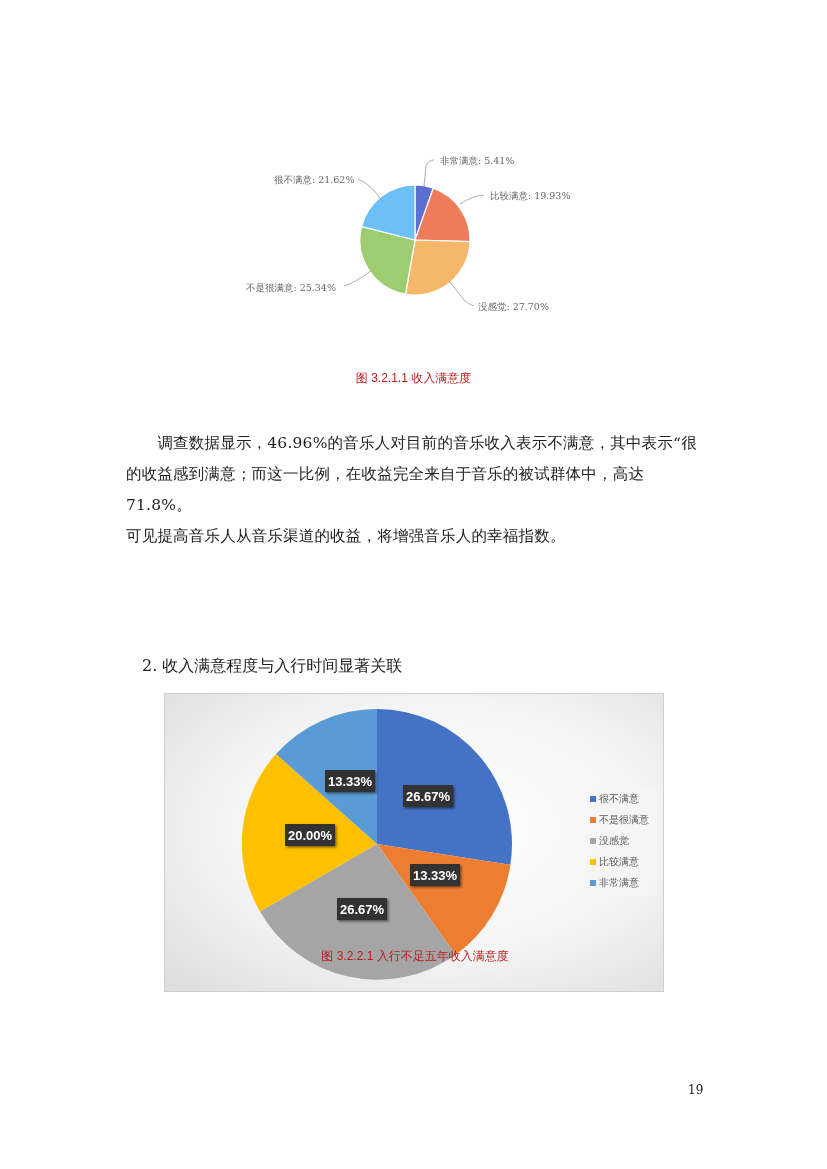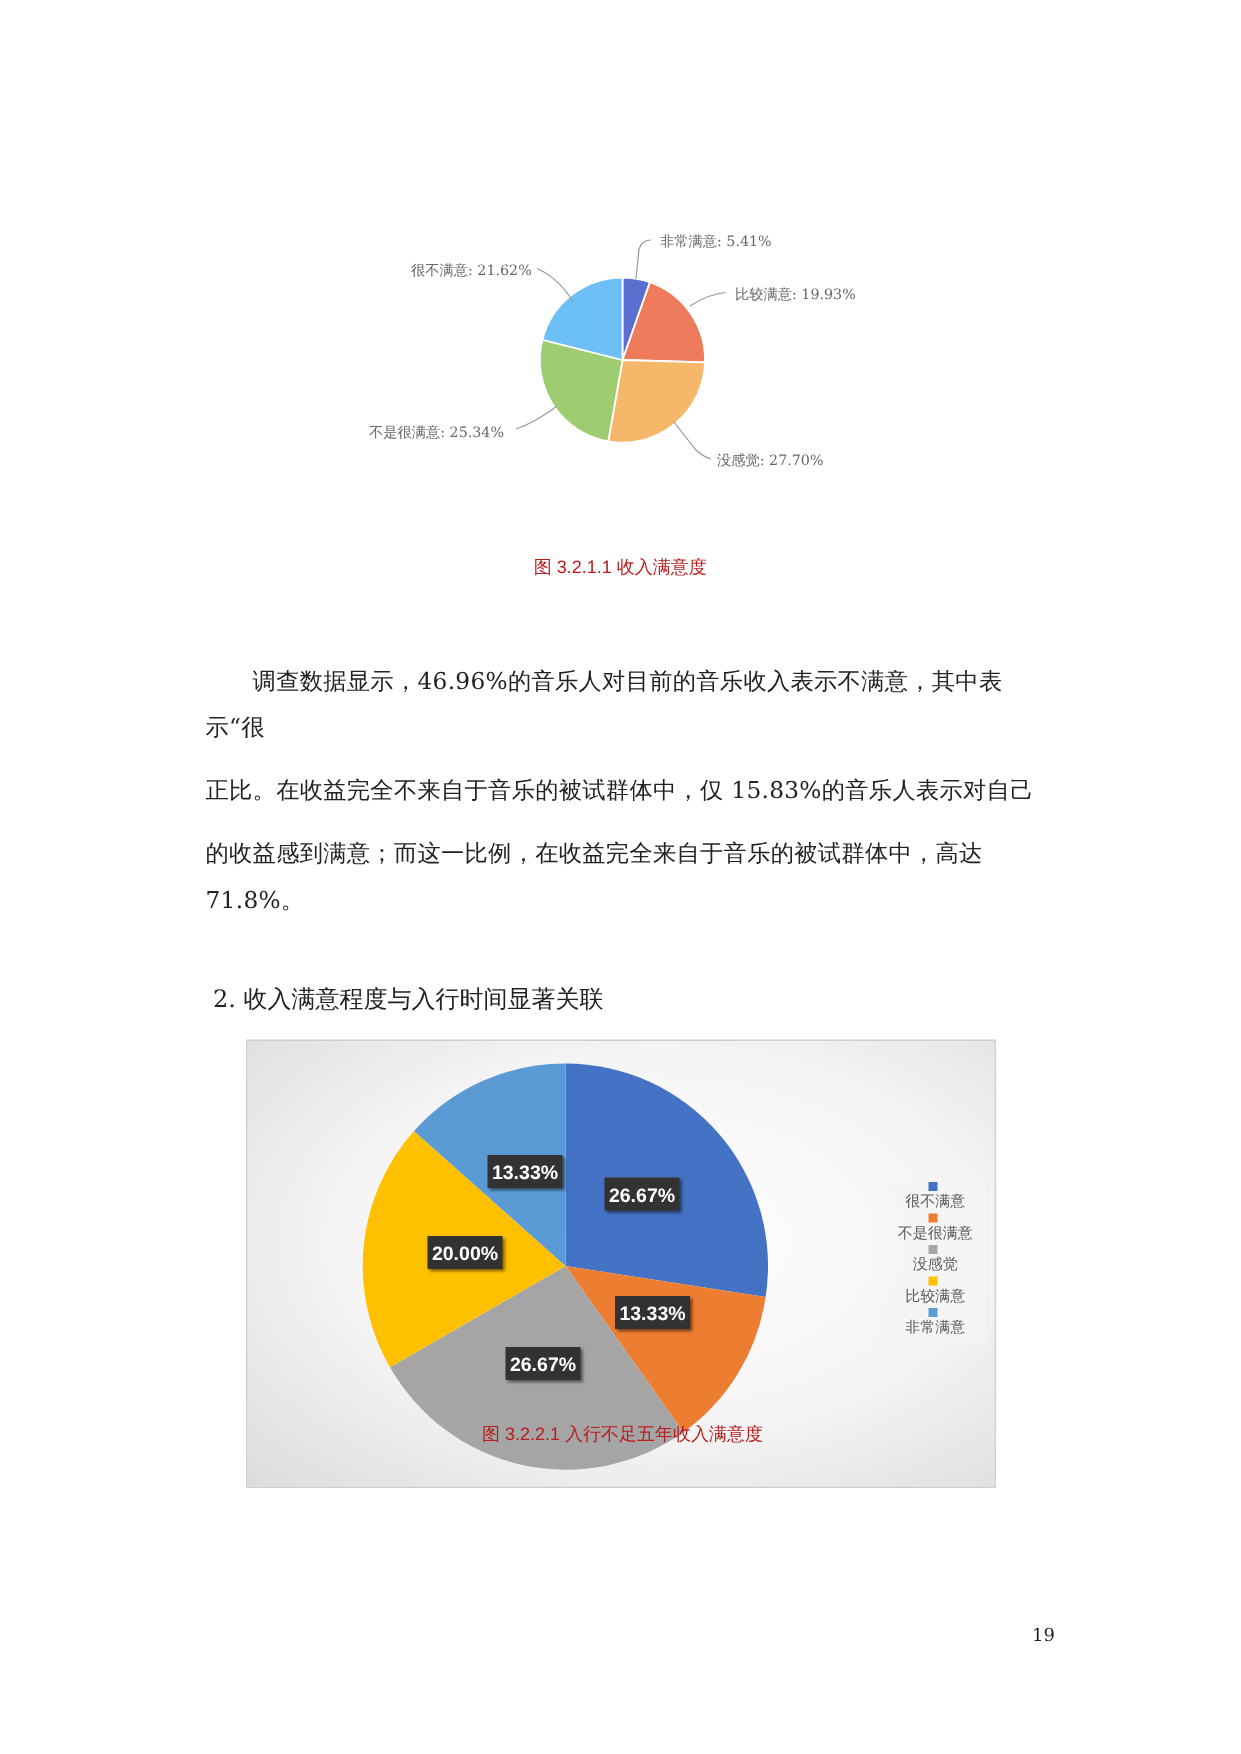--- a/index.html
+++ b/index.html
@@ -2,27 +2,27 @@
 <html><head>
 <meta charset="utf-8">
 <style>
   html,body{margin:0;padding:0;background:#fff;}
   body{width:827px;height:1169px;position:relative;overflow:hidden;font-family:"DejaVu Serif",serif;color:#222;}
   .abs{position:absolute;}
   .chart1{left:232px;top:140px;width:360px;height:190px;}
   .chart1 text{font-family:"DejaVu Serif",serif;font-size:9.5px;fill:#666;}
   .caption{font-family:"Liberation Sans",sans-serif;font-size:12px;color:#b91c1c;text-align:center;}
   .para{left:126px;top:428px;width:576px;font-size:15.5px;line-height:31px;letter-spacing:0.2px;}
-  .para p{margin:11px;}
+  .para p{margin:0;}
   .heading{left:142px;top:656px;font-size:16px;}
   .chart2{left:164px;top:693px;width:500px;height:299px;border:1px solid #cfcfcf;box-sizing:border-box;
     background:radial-gradient(ellipse at 55% 45%, #ffffff 0%, #f4f4f4 55%, #dcdcdc 100%);}
   .chart2 svg text.lbl{font-family:"Liberation Sans",sans-serif;font-size:13px;font-weight:bold;fill:#fff;}
   .legend{position:absolute;left:585px;top:788px;width:72px;height:108px;background:rgba(245,245,245,0.8);}
-  .legend-item{display:flex;align-items:center;height:21px;font-family:"Liberation Sans",sans-serif;font-size:10px;color:#595959;padding-left:5px;flex-direction:column;}
+  .legend-item{display:flex;align-items:center;height:21px;font-family:"Liberation Sans",sans-serif;font-size:10px;color:#595959;padding-left:5px;}
   .legend-swatch{width:6px;height:6px;margin-right:3px;}
   .pagenum{left:688px;top:1083px;font-size:12px;font-family:"DejaVu Serif",serif;}
 </style>
 </head>
 <body>
 
 <div class="abs chart1">
   <svg width="360" height="190" viewBox="0 0 360 190">
     <g stroke="#fff" stroke-width="1.2">
 
@@ -44,22 +44,22 @@
     <text x="246" y="170">没感觉: 27.70%</text>
     <text x="14" y="151">不是很满意: 25.34%</text>
     <text x="42" y="43">很不满意: 21.62%</text>
   </svg>
 </div>
 
 <div class="abs caption" style="left:300px;top:370px;width:227px;">图 3.2.1.1 收入满意度</div>
 
 <div class="abs para">
   <p>　　调查数据显示，46.96%的音乐人对目前的音乐收入表示不满意，其中表示“很</p>
-  <p>正比。在收益完全不来自于音乐的被试群体中，仅 15.83%的音乐人表示对自己</p>
   <p>的收益感到满意；而这一比例，在收益完全来自于音乐的被试群体中，高达 71.8%。</p>
+  <p>可见提高音乐人从音乐渠道的收益，将增强音乐人的幸福指数。</p>
 </div>
 
 <div class="abs heading">2. 收入满意程度与入行时间显著关联</div>
 
 <div class="abs chart2">
   <svg width="500" height="299" viewBox="0 0 500 299" style="position:absolute;left:0;top:0;">
     <defs>
       <filter id="sh" x="-20%" y="-20%" width="140%" height="140%">
         <feDropShadow dx="1.5" dy="1.5" stdDeviation="1.2" flood-color="#000" flood-opacity="0.5"></feDropShadow>
       </filter>

